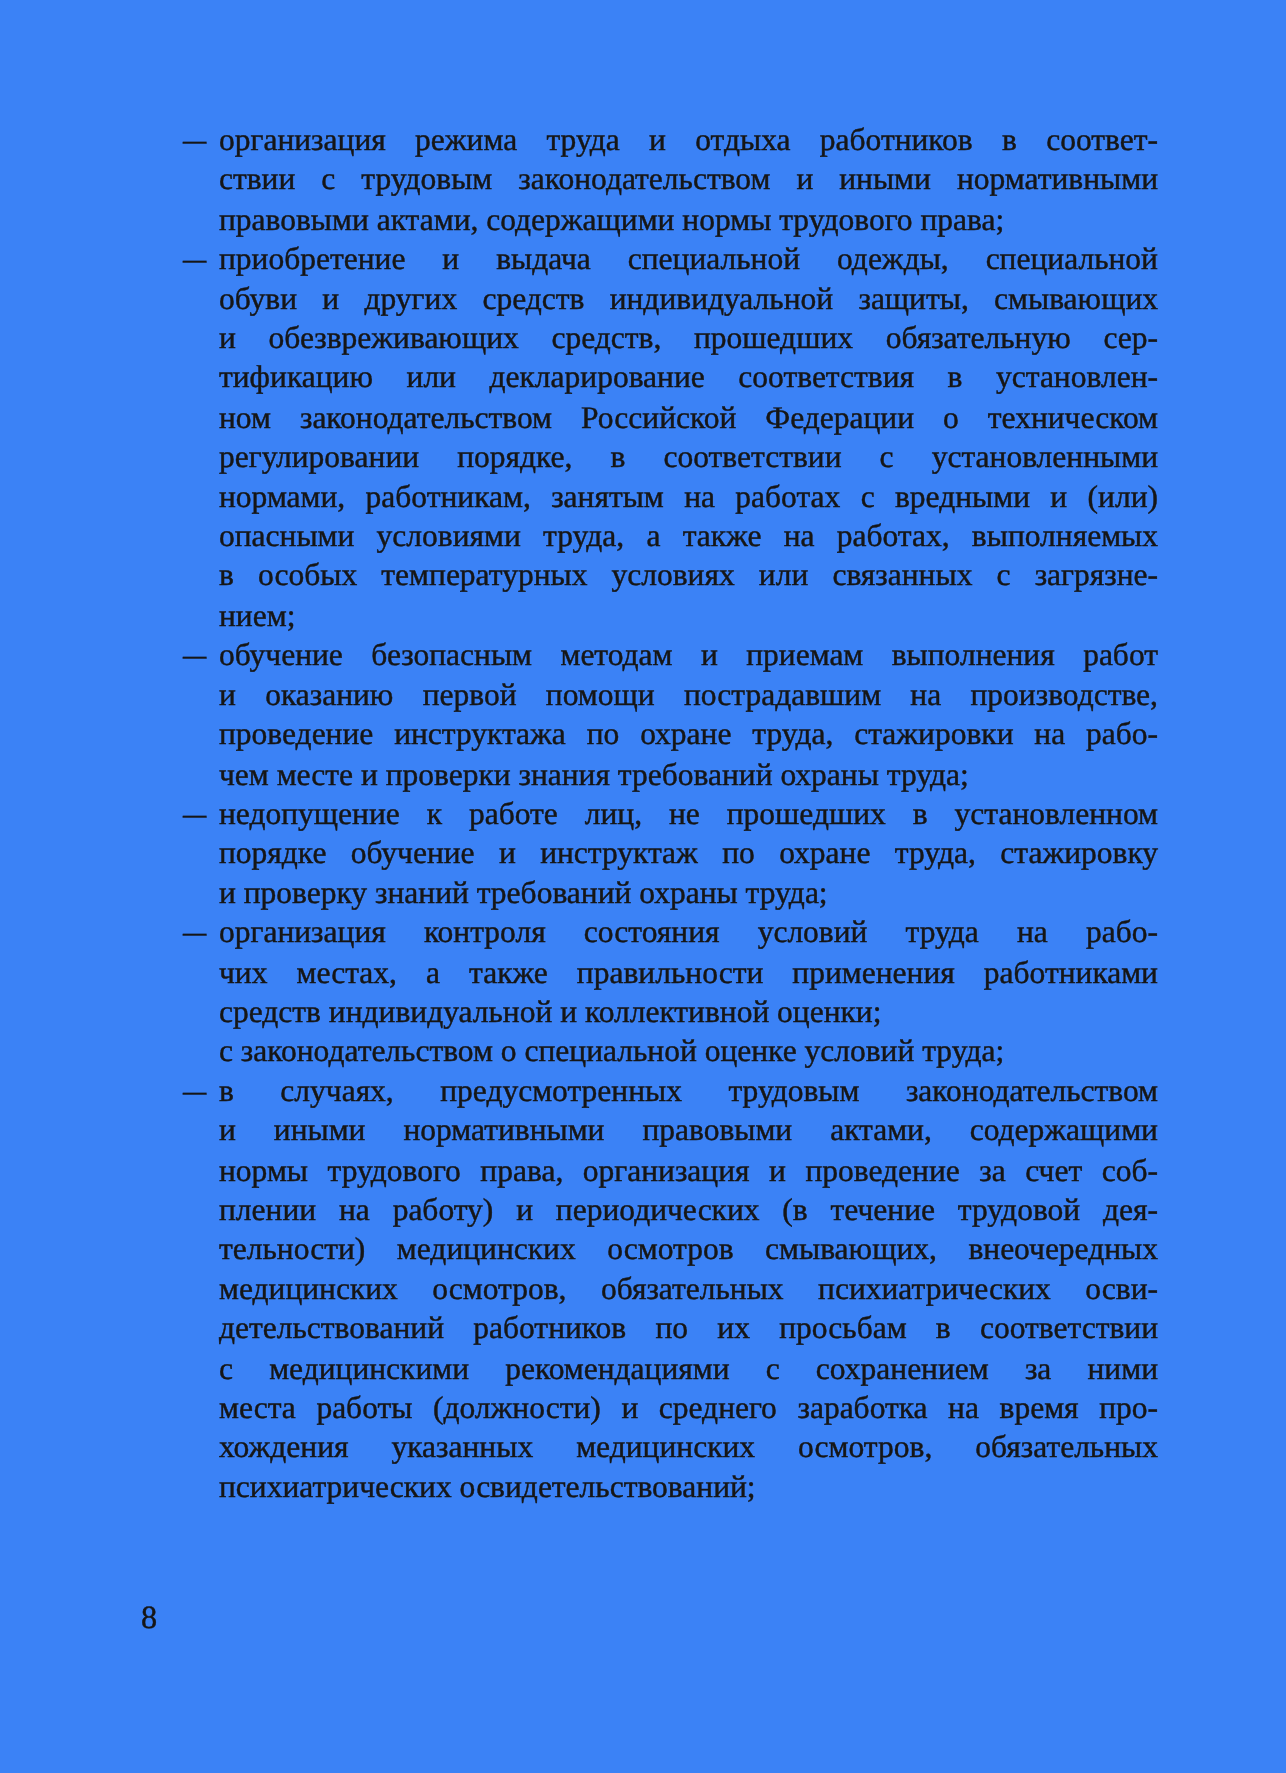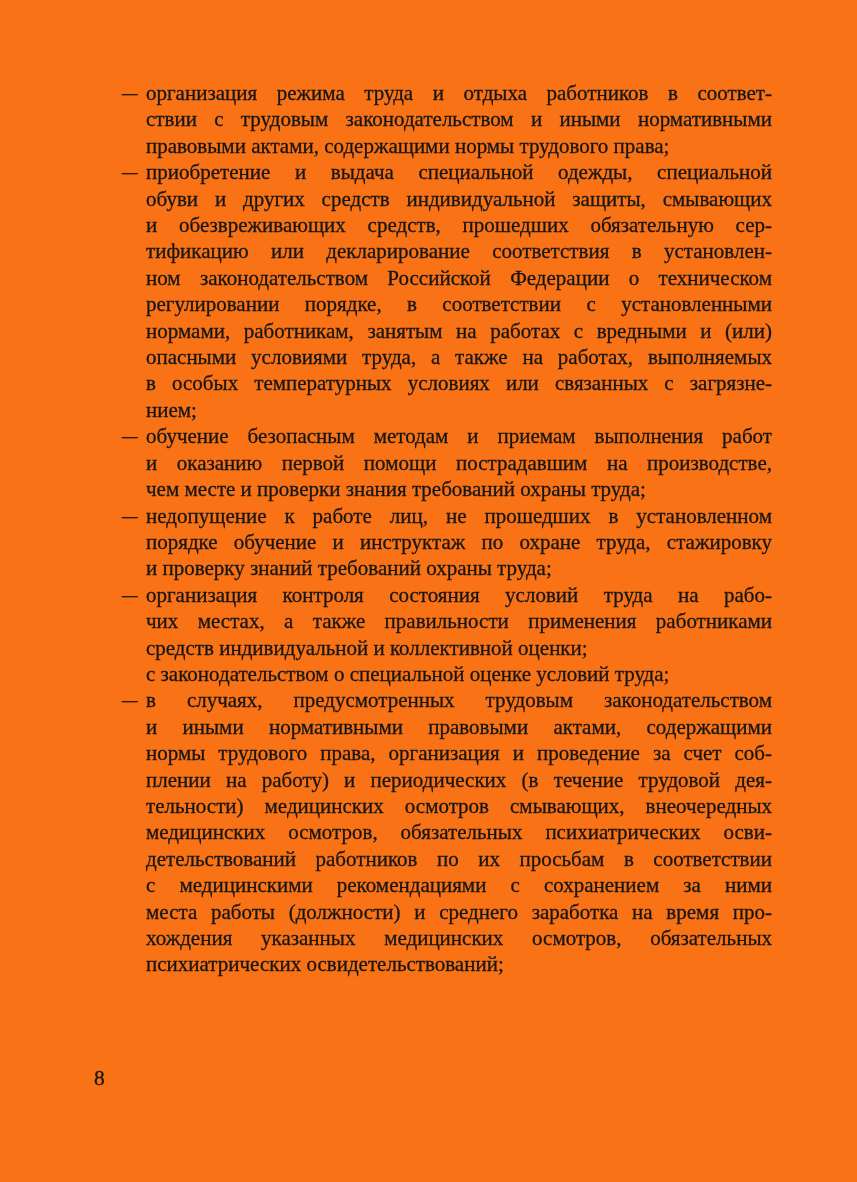--- a/index.html
+++ b/index.html
@@ -52,21 +52,21 @@
     position: absolute;
     left: 94px;
     top: 1066px;
     font-size: 21.5px;
     -webkit-text-stroke: 0.3px #161616;
   }
 </style>
 </head>
 <body>
 
-<div class="page" style="background: #f97316; color: rgb(22, 22, 22);">
+<div class="page" style="background: #3b82f6; color: rgb(22, 22, 22);">
   <div class="text-block" id="bullet-list">
       <div class="bullet">
         <div class="line"><span class="dash">—</span>организация режима труда и отдыха работников в соответ-</div>
         <div class="line">ствии с трудовым законодательством и иными нормативными</div>
         <div class="line last">правовыми актами, содержащими нормы трудового права;</div>
       </div>
       <div class="bullet">
         <div class="line"><span class="dash">—</span>приобретение и выдача специальной одежды, специальной</div>
         <div class="line">обуви и других средств индивидуальной защиты, смывающих</div>
         <div class="line">и обезвреживающих средств, прошедших обязательную сер-</div>
@@ -74,20 +74,21 @@
         <div class="line">ном законодательством Российской Федерации о техническом</div>
         <div class="line">регулировании порядке, в соответствии с установленными</div>
         <div class="line">нормами, работникам, занятым на работах с вредными и (или)</div>
         <div class="line">опасными условиями труда, а также на работах, выполняемых</div>
         <div class="line">в особых температурных условиях или связанных с загрязне-</div>
         <div class="line last">нием;</div>
       </div>
       <div class="bullet">
         <div class="line"><span class="dash">—</span>обучение безопасным методам и приемам выполнения работ</div>
         <div class="line">и оказанию первой помощи пострадавшим на производстве,</div>
+        <div class="line">проведение инструктажа по охране труда, стажировки на рабо-</div>
         <div class="line last">чем месте и проверки знания требований охраны труда;</div>
       </div>
       <div class="bullet">
         <div class="line"><span class="dash">—</span>недопущение к работе лиц, не прошедших в установленном</div>
         <div class="line">порядке обучение и инструктаж по охране труда, стажировку</div>
         <div class="line last">и проверку знаний требований охраны труда;</div>
       </div>
       <div class="bullet">
         <div class="line"><span class="dash">—</span>организация контроля состояния условий труда на рабо-</div>
         <div class="line">чих местах, а также правильности применения работниками</div>

